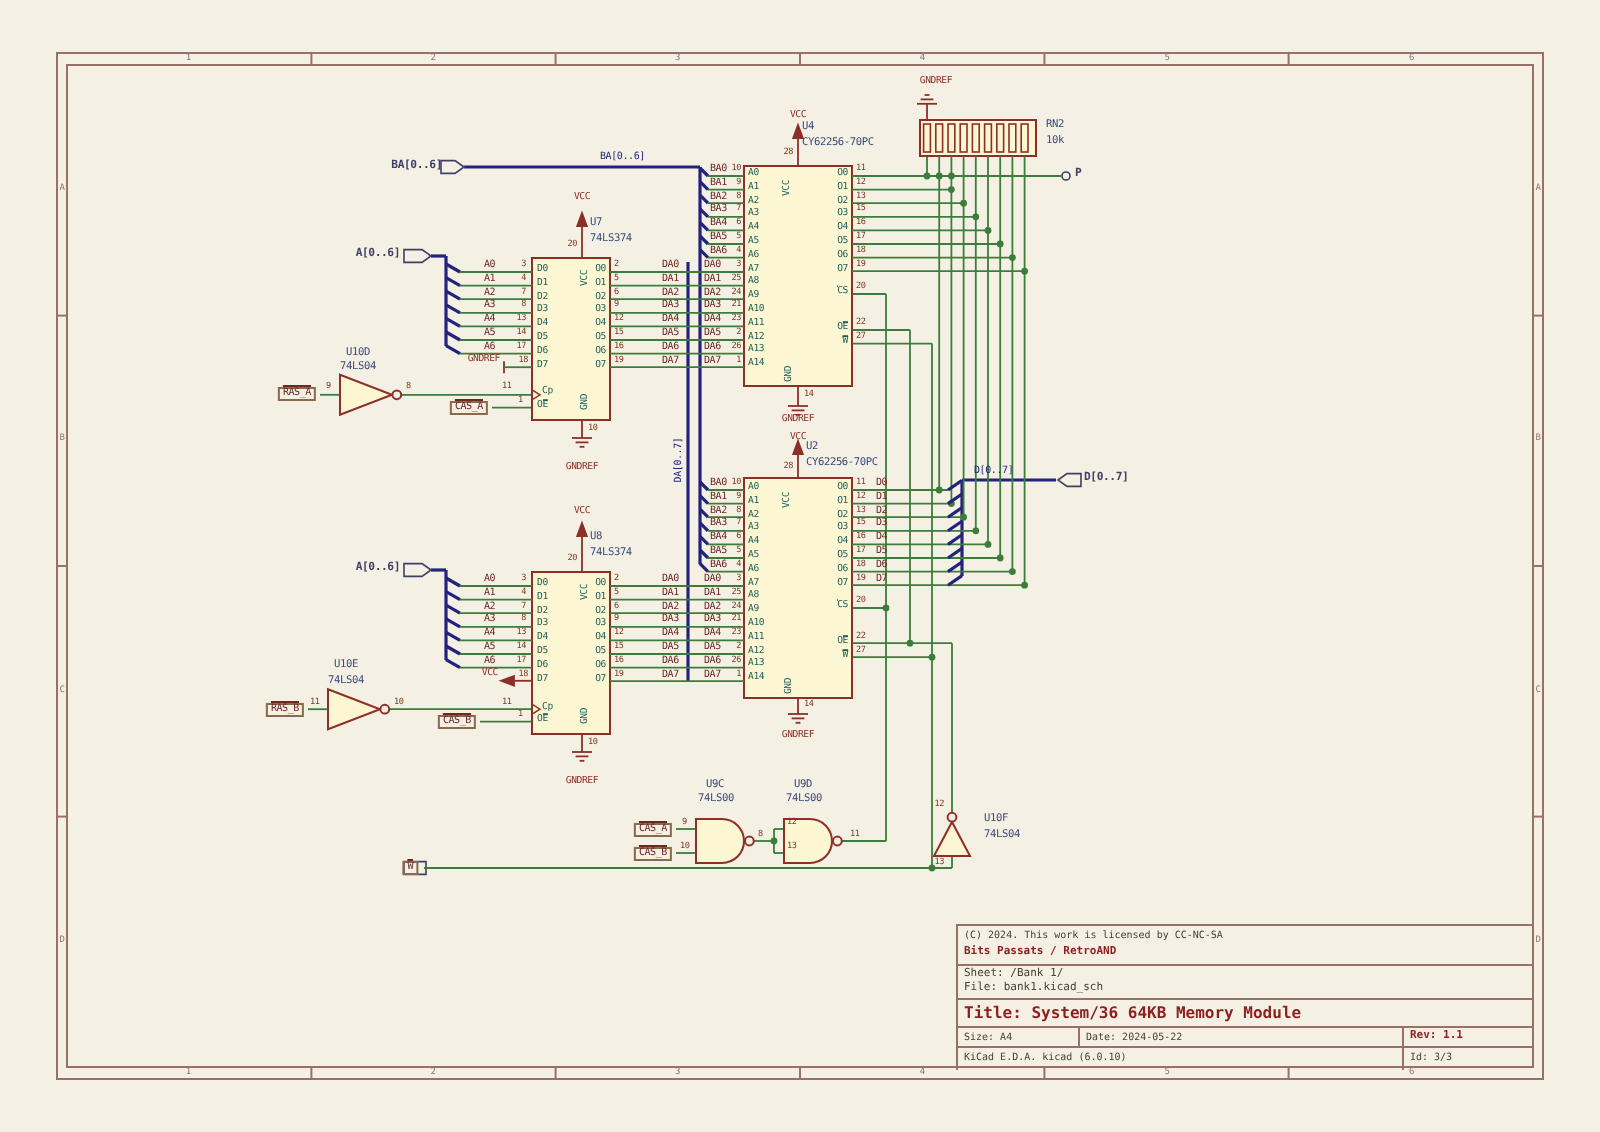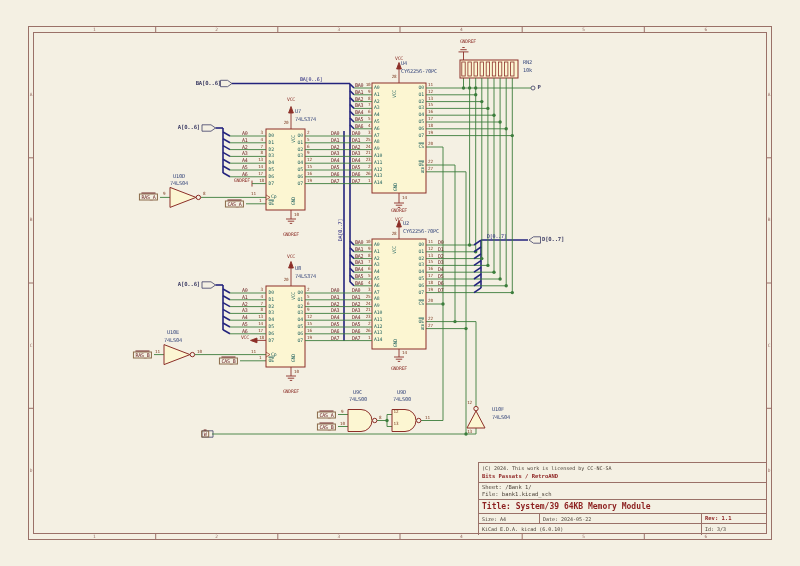--- a/index.html
+++ b/index.html
@@ -651,21 +651,21 @@
 <div id="tb">
   <div class="row nob" style="top:0;height:19px;">
     <span style="left:3px;top:2.5px;">(C) 2024. This work is licensed by CC-NC-SA</span>
     <span class="mar" style="left:3px;top:10.5px;font-size:5.5px;">Bits Passats / RetroAND</span>
   </div>
   <div class="row" style="top:19px;height:17px;">
     <span style="left:3px;top:2px;font-size:5.5px;">Sheet: /Bank 1/</span>
     <span style="left:3px;top:9px;font-size:5.5px;">File: bank1.kicad_sch</span>
   </div>
   <div class="row" style="top:36px;height:14px;">
-    <span id="tb-title" class="mar" style="left:3px;top:3px;">Title: System/39 64KB Memory Module</span>
+    <span id="tb-title" class="mar" style="left:3px;top:3px;">Title: System/36 64KB Memory Module</span>
   </div>
   <div class="row" style="top:50px;height:10px;">
     <span style="left:3px;top:2.5px;">Size: A4</span>
     <span class="vdiv" style="left:60px;"></span>
     <span style="left:64px;top:2.5px;">Date: 2024-05-22</span>
     <span class="vdiv" style="left:222px;"></span>
     <span class="mar" style="left:226px;top:2px;font-size:5.5px;">Rev: 1.1</span>
   </div>
   <div class="row" style="top:60px;height:11.5px;">
     <span style="left:3px;top:2.5px;">KiCad E.D.A.  kicad (6.0.10)</span>

